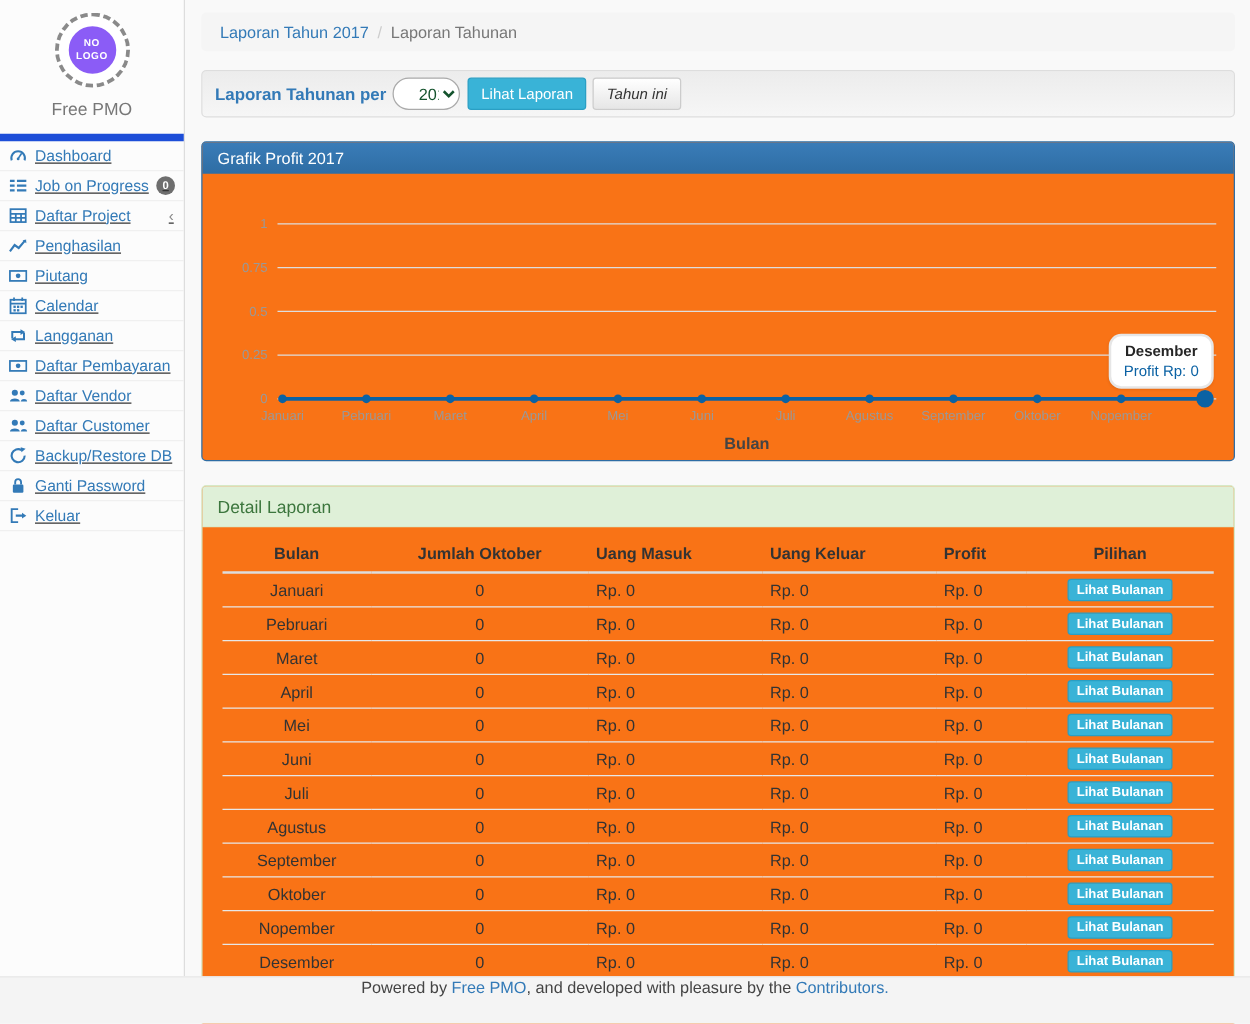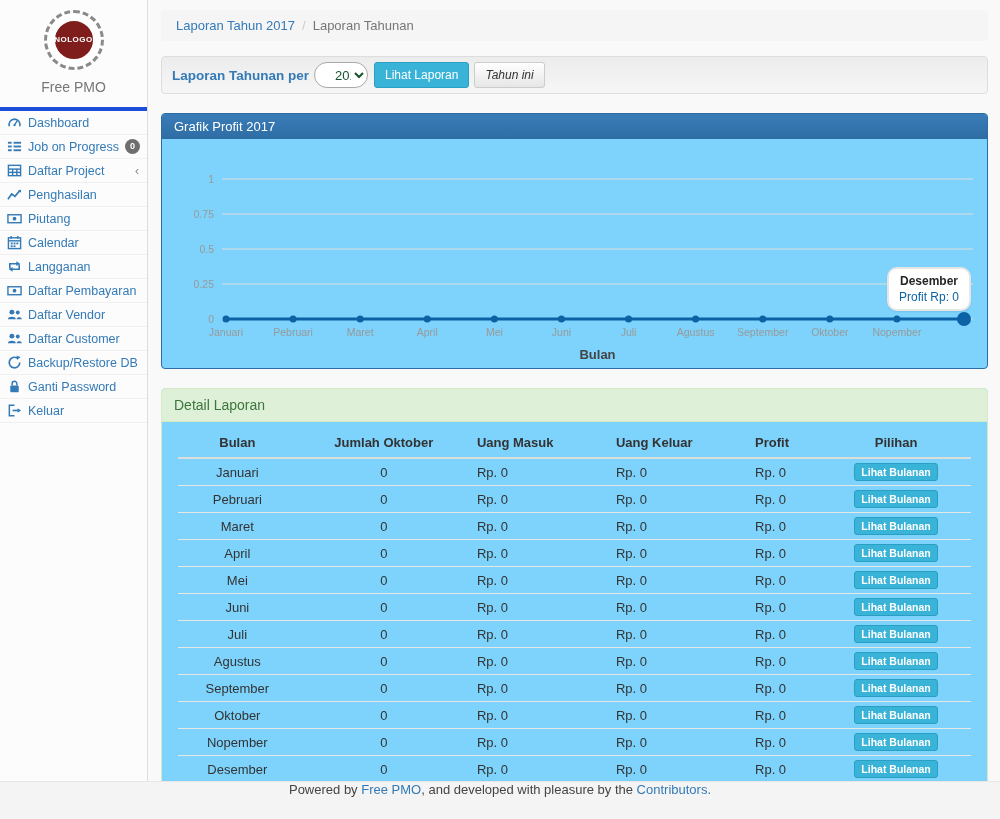--- a/index.html
+++ b/index.html
@@ -16,26 +16,26 @@
     position:absolute; left:0; top:0; bottom:38px; width:148px;
     background:#fcfcfc; border-right:1px solid #ddd;
   }
   .brand { text-align:center; padding:10px 0 12px; }
   .logo-outer {
     width:60px; height:60px; margin:0 auto; border-radius:50%;
     border:3px dashed #8a8a8a; display:flex; align-items:center; justify-content:center;
     background:#fff;
   }
   .logo-inner {
-    width:42px; height:42px; border-radius:50%; background:#7f1d1d; border:2px solid #fff;
+    width:42px; height:42px; border-radius:50%; background:#8b5cf6; border:2px solid #fff;
     color:#fff; font-size:8px; font-weight:bold; letter-spacing:.5px;
-    display:flex; align-items:center; justify-content:center; line-height:1.2;
+    display:flex; flex-direction:column; align-items:center; justify-content:center; line-height:1.2;
   }
   .brand-name { margin-top:9px; color:#777; font-size:14px; }
-  .nav { border-top:4px solid #1d4ed8; }
+  .nav { border-top:6px solid #1d4ed8;text-decoration:underline; }
   .nav-item {
     display:flex; align-items:center; gap:6px;
     padding:4px 8px 4px 7px; border-bottom:1px solid #f0f0f0;
     color:#337ab7; font-size:12.5px; cursor:pointer; position:relative;
   }
   .nav-icon { width:15px; height:15px; flex:0 0 15px; display:inline-flex; align-items:center; justify-content:center; }
   .nav-icon svg { display:block; }
   .nav-label { white-space:nowrap; }
   .nav-badge {
     margin-left:auto; background:#6e6e6e; color:#fff; font-size:9px; font-weight:bold;
@@ -60,21 +60,21 @@
   .toolbar-label { color:#337ab7; font-weight:bold; font-size:13.5px; margin-right:5px; }
   .year-select {
     height:26px; width:54px; border:1px solid #aaa; border-radius:13px; background:#fff;
     font-family:"Liberation Sans", sans-serif; font-size:13px; color:#14532d; margin-right:6px;padding-left:16px;
   }
   .btn { border-radius:3px; font-family:"Liberation Sans", sans-serif; font-size:12px; padding:5px 10px; cursor:pointer; }
   .btn-info { background:#39b3d7; border:1px solid #2a9fc4; color:#fff; margin-right:5px; }
   .btn-default { background:linear-gradient(#fff,#e6e6e6); border:1px solid #ccc; color:#333;font-style:italic; }
 
   
-  .panel { border-radius:4px; background:#7dd3fc; margin-bottom:16px;margin-top:19px; }
+  .panel { border-radius:4px; background:#f97316; margin-bottom:16px;margin-top:19px; }
   .panel-primary { border:1px solid #2e6da4; }
   .panel-primary .panel-heading {
     background:linear-gradient(#3a7cb8,#2e6da4); color:#fff;
     padding:5px 12px; font-size:13px; border-radius:3px 3px 0 0;
   }
   .chart-body { position:relative; padding:12px 14px 2px 16px; }
   .y-axis-title { font-weight:bold; color:#444; font-size:13px; margin-bottom:2px; }
   .chart-tooltip {
     position:absolute; right:16px; top:128px; background:#fff;
     border:2px solid #e6e6e6; border-radius:10px; padding:5px 10px;

